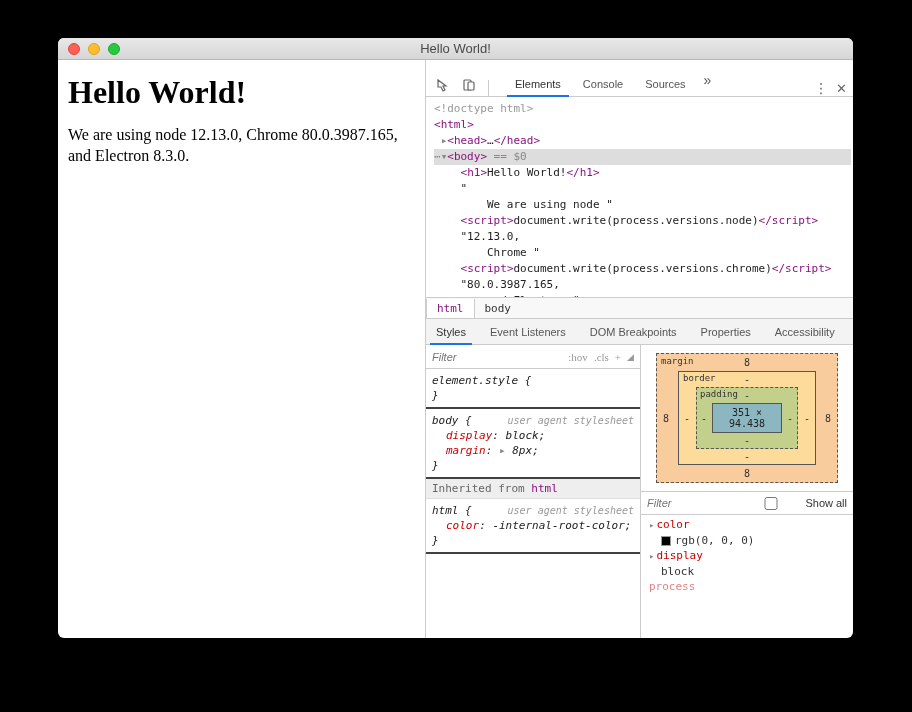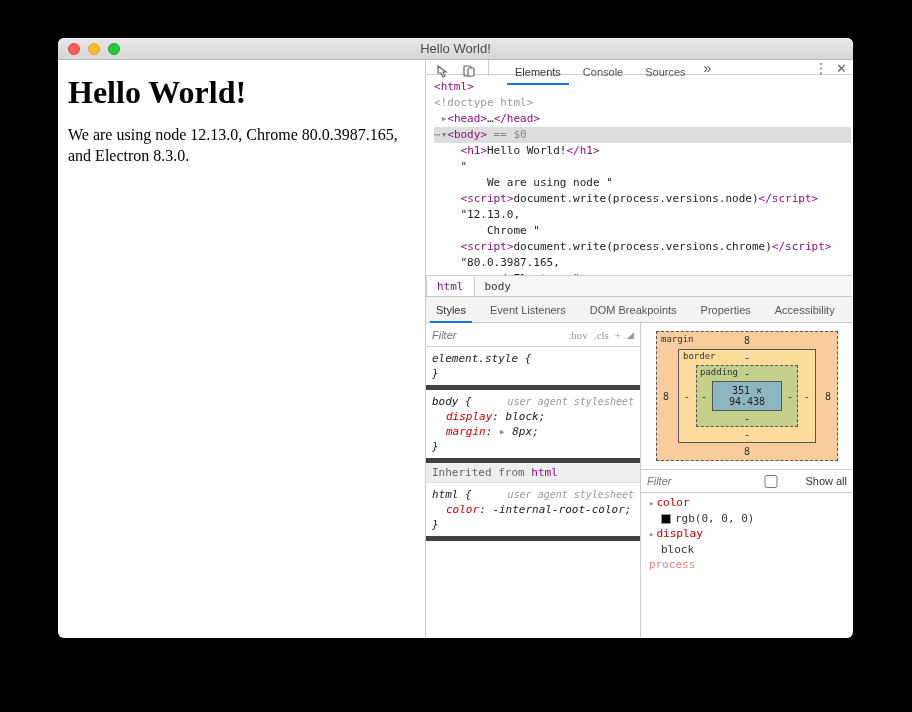--- a/index.html
+++ b/index.html
@@ -10,21 +10,21 @@
 .light { width: 12px; height: 12px; border-radius: 50%; }
 .light.red { background:#ff5f56; border:0.5px solid #e0443e; }
 .light.yellow { background:#ffbd2e; border:0.5px solid #dea123; }
 .light.green { background:#27c93f; border:0.5px solid #1aab29; }
 .title-text { position:absolute; left:50%; transform:translateX(-50%); }
 .body { flex:1; display:flex; min-height:0; }
 .page { flex:0 0 367px; padding:14px 10px; font-family: "Times New Roman", serif; color:#000; }
 .page h1 { font-size:32px; font-weight:bold; margin-bottom:14px; }
 .page p { font-size:16px; line-height:1.3; }
 .devtools { flex:1; border-left:1px solid #ccc; display:flex; flex-direction:column; font-size:11px; color:#333; min-width:0; }
-.dt-toolbar { height:15px; border-bottom:1px solid #ccc; display:flex; align-items:flex-start; padding:0 6px; gap:4px; }
+.dt-toolbar { height:37px; border-bottom:1px solid #ccc; display:flex; align-items:flex-end; padding:0 6px; gap:4px; }
 .dt-iconbtn { width:22px; height:22px; display:flex; align-items:center; justify-content:center; color:#666; }
 .dt-tabs { display:flex; gap:2px; margin-left:8px; flex:1; }
 .dt-tab { padding:6px 10px; color:#555; position:relative; }
 .dt-tab.active { color:#333; }
 .dt-tab.active::after { content:""; position:absolute; left:2px; right:2px; bottom:-1px; height:2px; background:#1a73e8; }
 .dt-more { color:#555; padding:0 6px; font-size:14px; }
 .dt-settings { display:flex; align-items:center; gap:8px; color:#666; }
 .dom-tree { padding:4px 2px 4px 8px; font-family: Menlo, Consolas, monospace; font-size:11px; line-height:16px; overflow:hidden; color:#222; height:200px; }
 .ln { white-space:pre; }
 .tag { color:#881280; }
@@ -37,21 +37,21 @@
 .crumb.active { background:#fff; color:#881280; border-right:1px solid #ccc; border-left:1px solid #ccc; }
 .style-tabs { height:26px; border-bottom:1px solid #ccc; display:flex; align-items:center; gap:4px; background:#f3f3f3; }
 .stab { padding:6px 10px; font-size:11px; color:#555; }
 .stab.active { color:#333; position:relative; }
 .stab.active::after { content:""; position:absolute; left:4px; right:4px; bottom:-1px; height:2px; background:#1a73e8; }
 .lower { flex:1; display:flex; min-height:0; }
 .styles-pane { flex:0 0 215px; border-right:1px solid #ccc; display:flex; flex-direction:column; font-family: Menlo, monospace; font-size:11px; }
 .filter-row { height:24px; border-bottom:1px solid #ccc; display:flex; align-items:center; padding:0 6px; color:#888; gap:6px; }
 .filter-row input { border:none; outline:none; font-size:11px; font-style:italic; color:#888; width:60px; background:transparent; }
 .filter-row .fx { color:#999; font-family: Liberation Serif, serif; }
-.style-block { padding:4px 6px; border-bottom:5px solid #404040; color:#222; line-height:15px; font-style:italic; }
+.style-block { padding:4px 6px; border-bottom:2px solid #404040; color:#222; line-height:15px; font-style:italic; }
 .style-block .selector { color:#222; }
 .style-block .uas { float:right; color:#999; font-size:10px; font-style:italic; }
 .style-block .prop { color:#c80000; margin-left:14px; }
 .style-block .val { color:#222; }
 .inherit-hdr { background:#eee; padding:3px 6px; font-size:11px; color:#666; border-bottom:1px solid #ddd; }
 .inherit-hdr .tag { color:#881280; }
 .box-pane { flex:1; display:flex; flex-direction:column; }
 .boxmodel-wrap { padding:8px; display:flex; justify-content:center; }
 .boxmodel { position:relative; width:182px; height:130px; font-family: Menlo, monospace; font-size:10px; }
 .bm-layer { position:absolute; text-align:center; }
@@ -109,22 +109,22 @@
           <div class="dt-tab">Sources</div>
           <div class="dt-more">»</div>
         </div>
         <div class="dt-settings">
           <span style="font-size:14px;">⋮</span>
           <span style="font-size:13px;">✕</span>
         </div>
       </div>
 
       <div class="dom-tree">
+        <div class="ln"><span class="com">&lt;!doctype html&gt;</span></div>
         <div class="ln"><span class="tag">&lt;<span>html</span>&gt;</span></div>
-        <div class="ln"><span class="com">&lt;!doctype html&gt;</span></div>
         <div class="ln"> <span class="gutter">▸</span><span class="tag">&lt;<span>head</span>&gt;</span><span>…</span><span class="tag">&lt;<span>/head</span>&gt;</span></div>
         <div class="ln sel-line"><span class="cm">⋯</span><span class="gutter">▾</span><span class="tag">&lt;<span>body</span>&gt;</span><span class="cm"> == $0</span></div>
         <div class="ln">    <span class="tag">&lt;<span>h1</span>&gt;</span><span>Hello World!</span><span class="tag">&lt;<span>/h1</span>&gt;</span></div>
         <div class="ln">    <span>"</span></div>
         <div class="ln">    <span>    We are using node "</span></div>
         <div class="ln">    <span class="tag">&lt;<span>script</span>&gt;</span><span>document.write(process.versions.node)</span><span class="tag">&lt;<span>/script</span>&gt;</span></div>
         <div class="ln">    <span>"12.13.0,</span></div>
         <div class="ln">    <span>    Chrome "</span></div>
         <div class="ln">    <span class="tag">&lt;<span>script</span>&gt;</span><span>document.write(process.versions.chrome)</span><span class="tag">&lt;<span>/script</span>&gt;</span></div>
         <div class="ln">    <span>"80.0.3987.165,</span></div>

